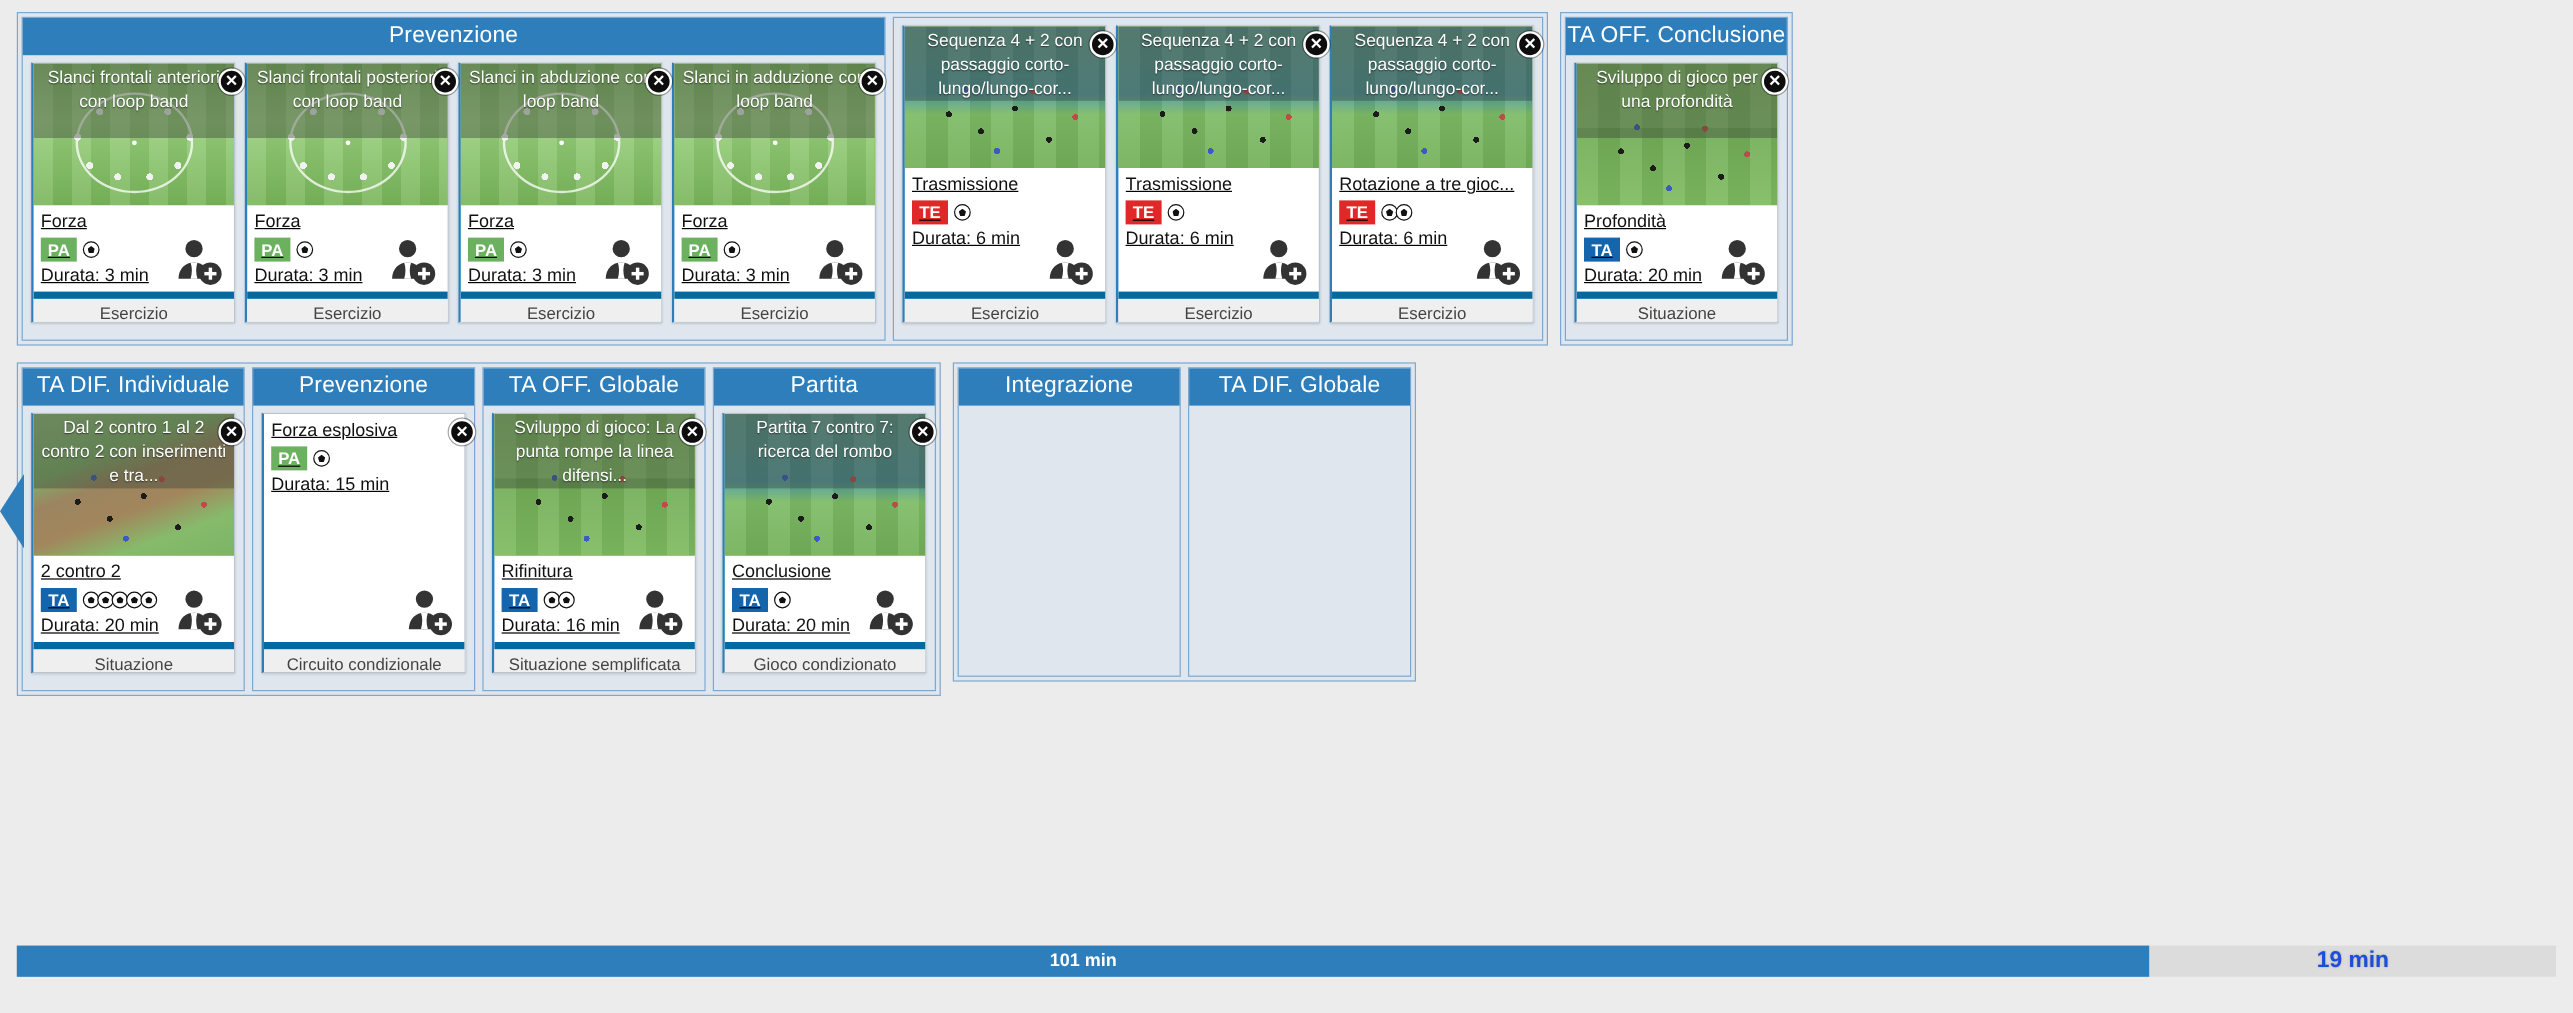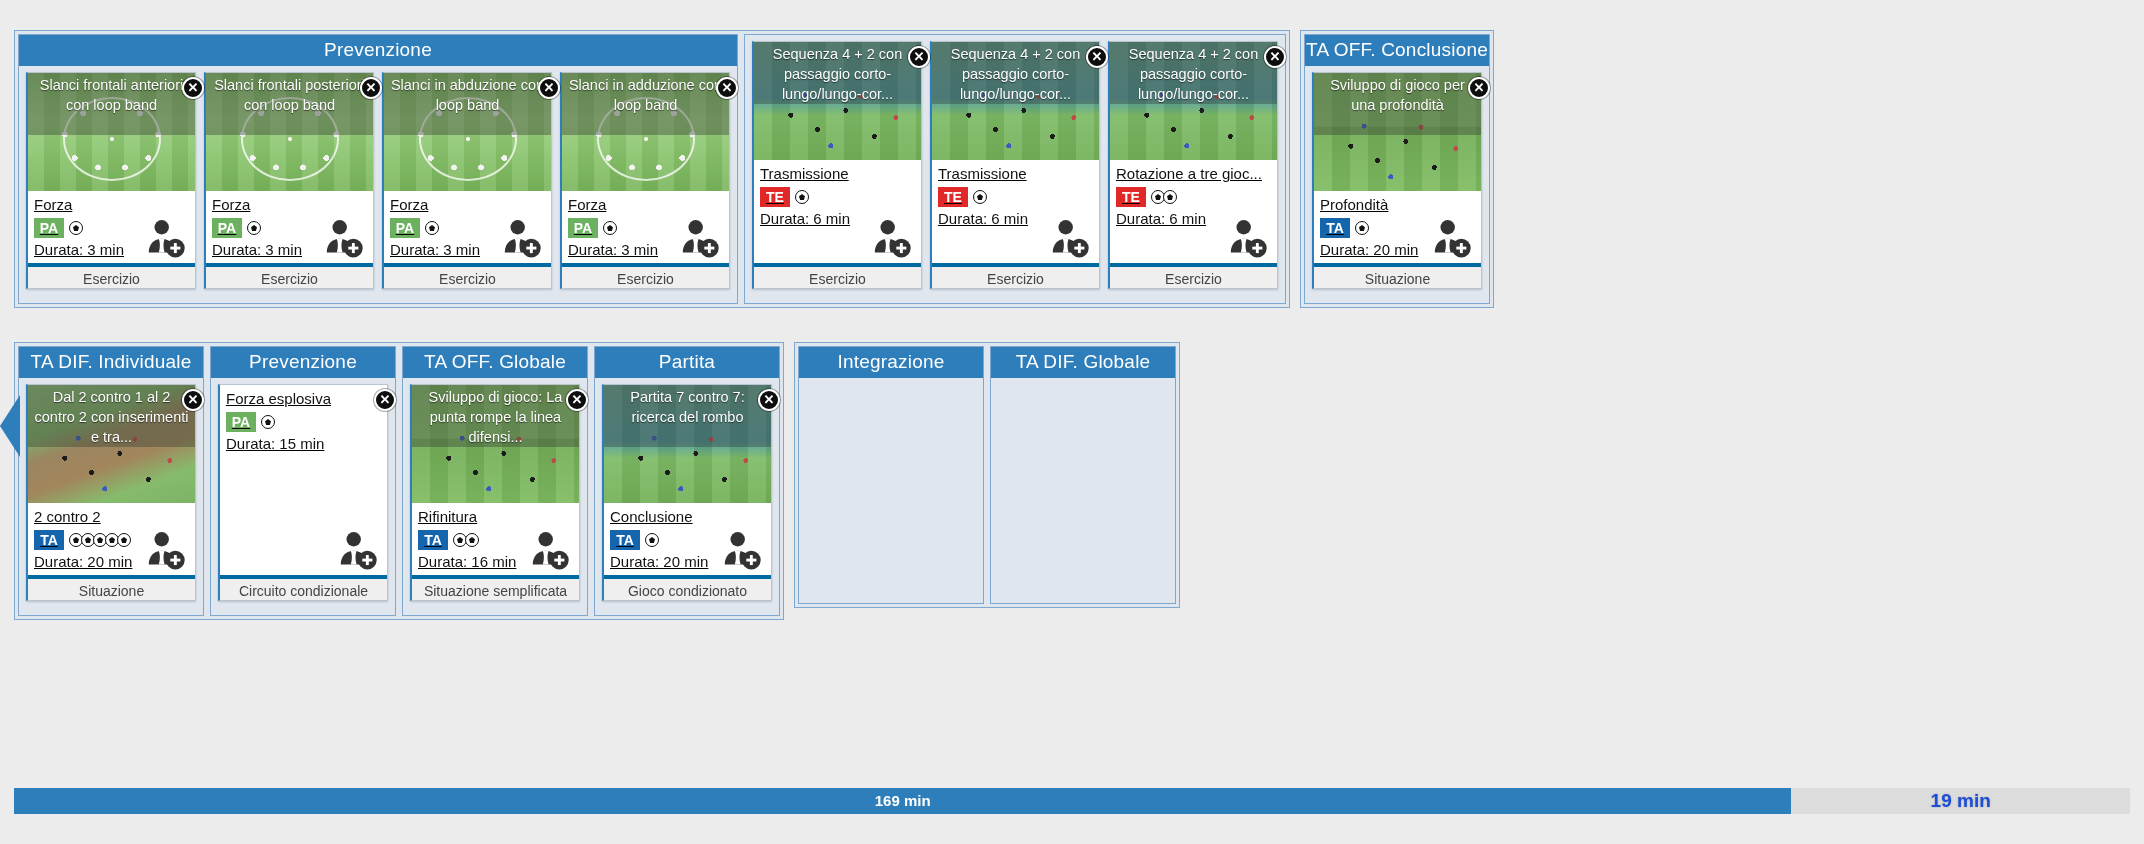--- a/index.html
+++ b/index.html
@@ -18,21 +18,20 @@
   .row1 { padding-top: 10px; }
   .row2 { padding-top: 14px; }
 
   
   .group {
     background: #dfe6ee;
     border: 1px solid #7fa8d0;
     padding: 3px;
     display: flex;
     gap: 6px;
-    margin-top: 20px;
   }
 
   .section {
     display: flex;
     flex-direction: column;
     background: #dfe6ee;
     border: 1px solid #7fa8d0;
   }
 
   .section-head {
@@ -229,21 +228,21 @@
   .people-icon {
     position: absolute;
     right: 6px;
     bottom: 2px;
     width: 46px; height: 46px;
     color: #333;
   }
 
   .card-foot {
     background: #efefef;
-    border-top: 4px solid #0369a1;
+    border-top: 6px solid #0369a1;
     text-align: center;
     font-size: 14px;
     color: #444;
     line-height: 24px;
     height: 25px;
     white-space: nowrap;
     overflow: hidden;
   }
 
   
@@ -670,17 +669,17 @@
         <div class="section" style="width:186px">
           <div class="section-head">TA DIF. Globale</div>
           <div class="section-body empty"></div>
         </div>
       </div>
     </div>
 
   <div class="left-arrow"></div>
 
   <div class="progress" style="background: rgb(220, 220, 220);">
-    <div class="done" style="width: 84%; background: rgb(46, 126, 187);">169 min</div>
+    <div class="done" style="width: 84%; background: rgb(46, 126, 187);">101 min</div>
     <div class="left">19 min</div>
   </div>
 
 </div>
 
 </body></html>

